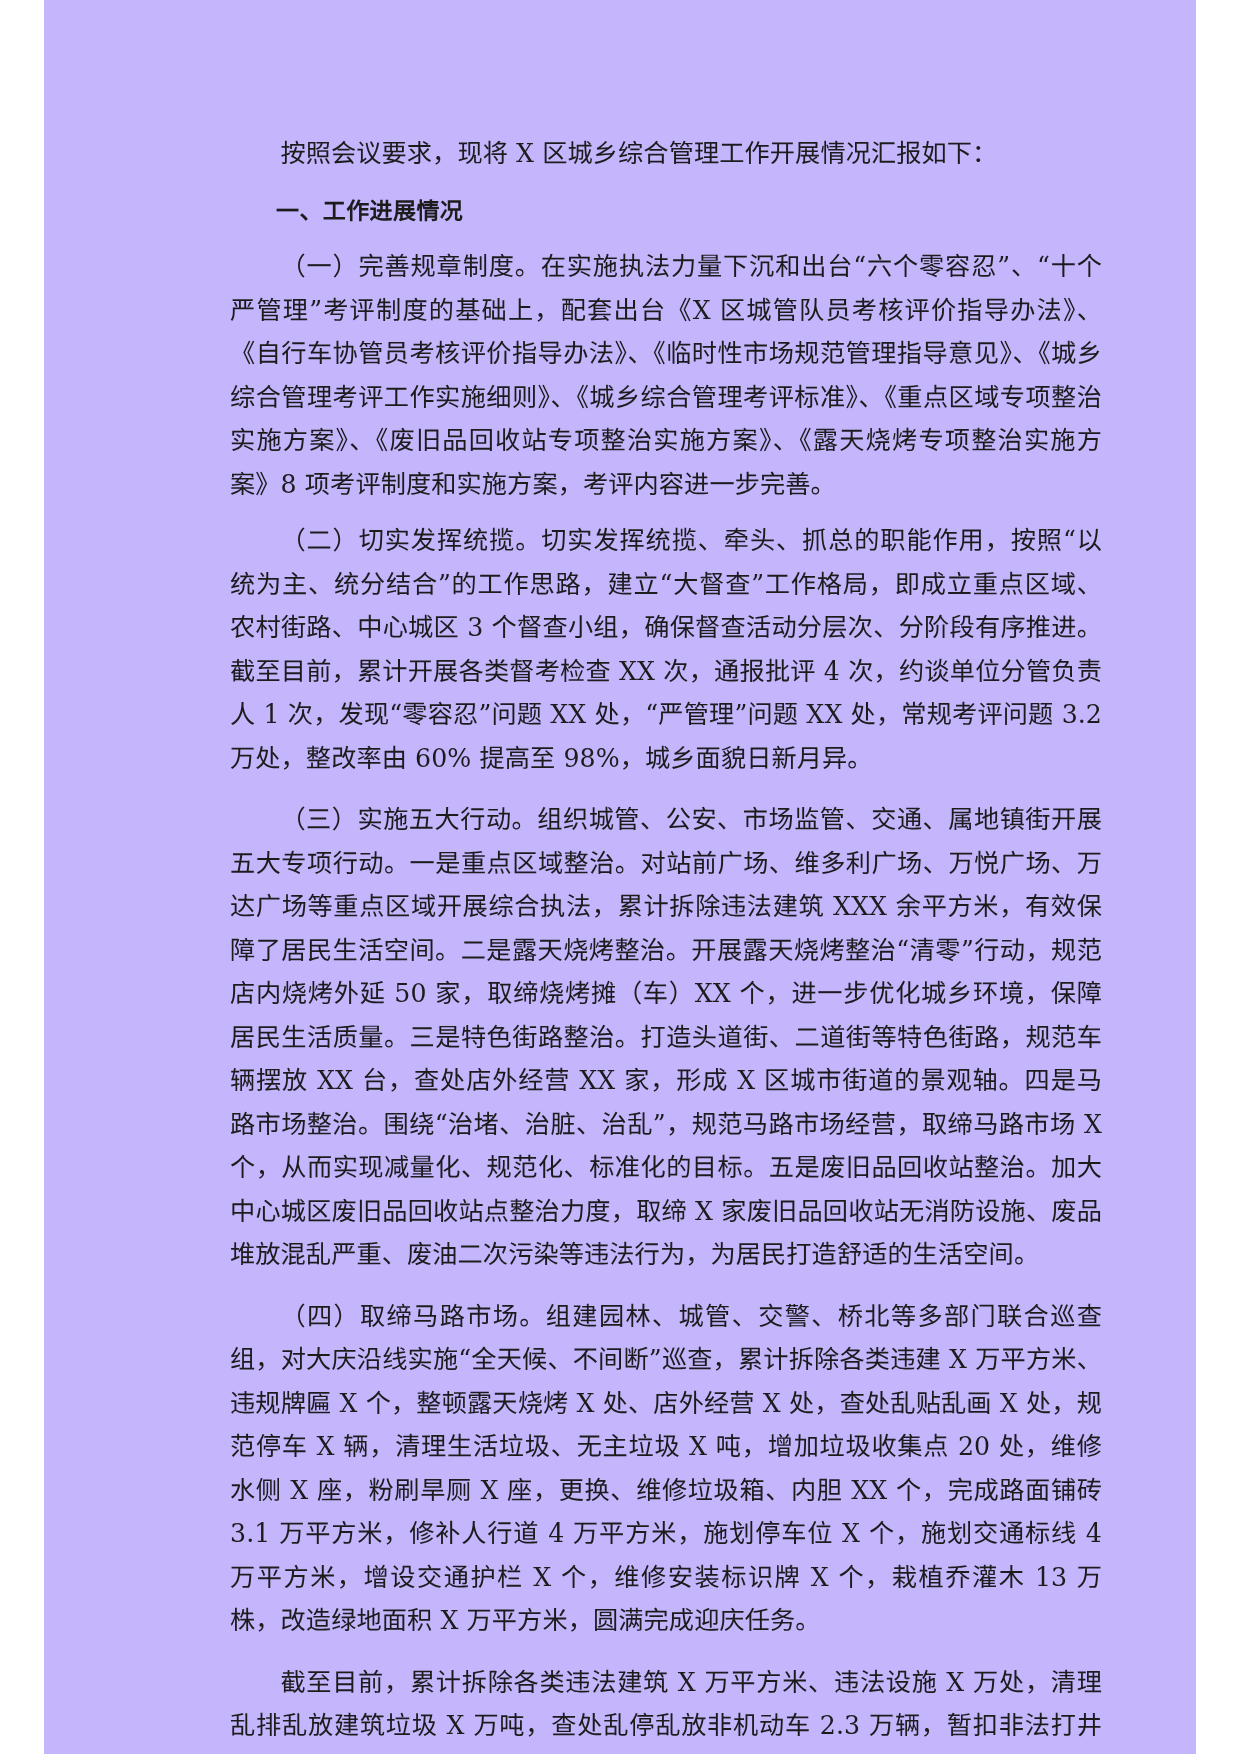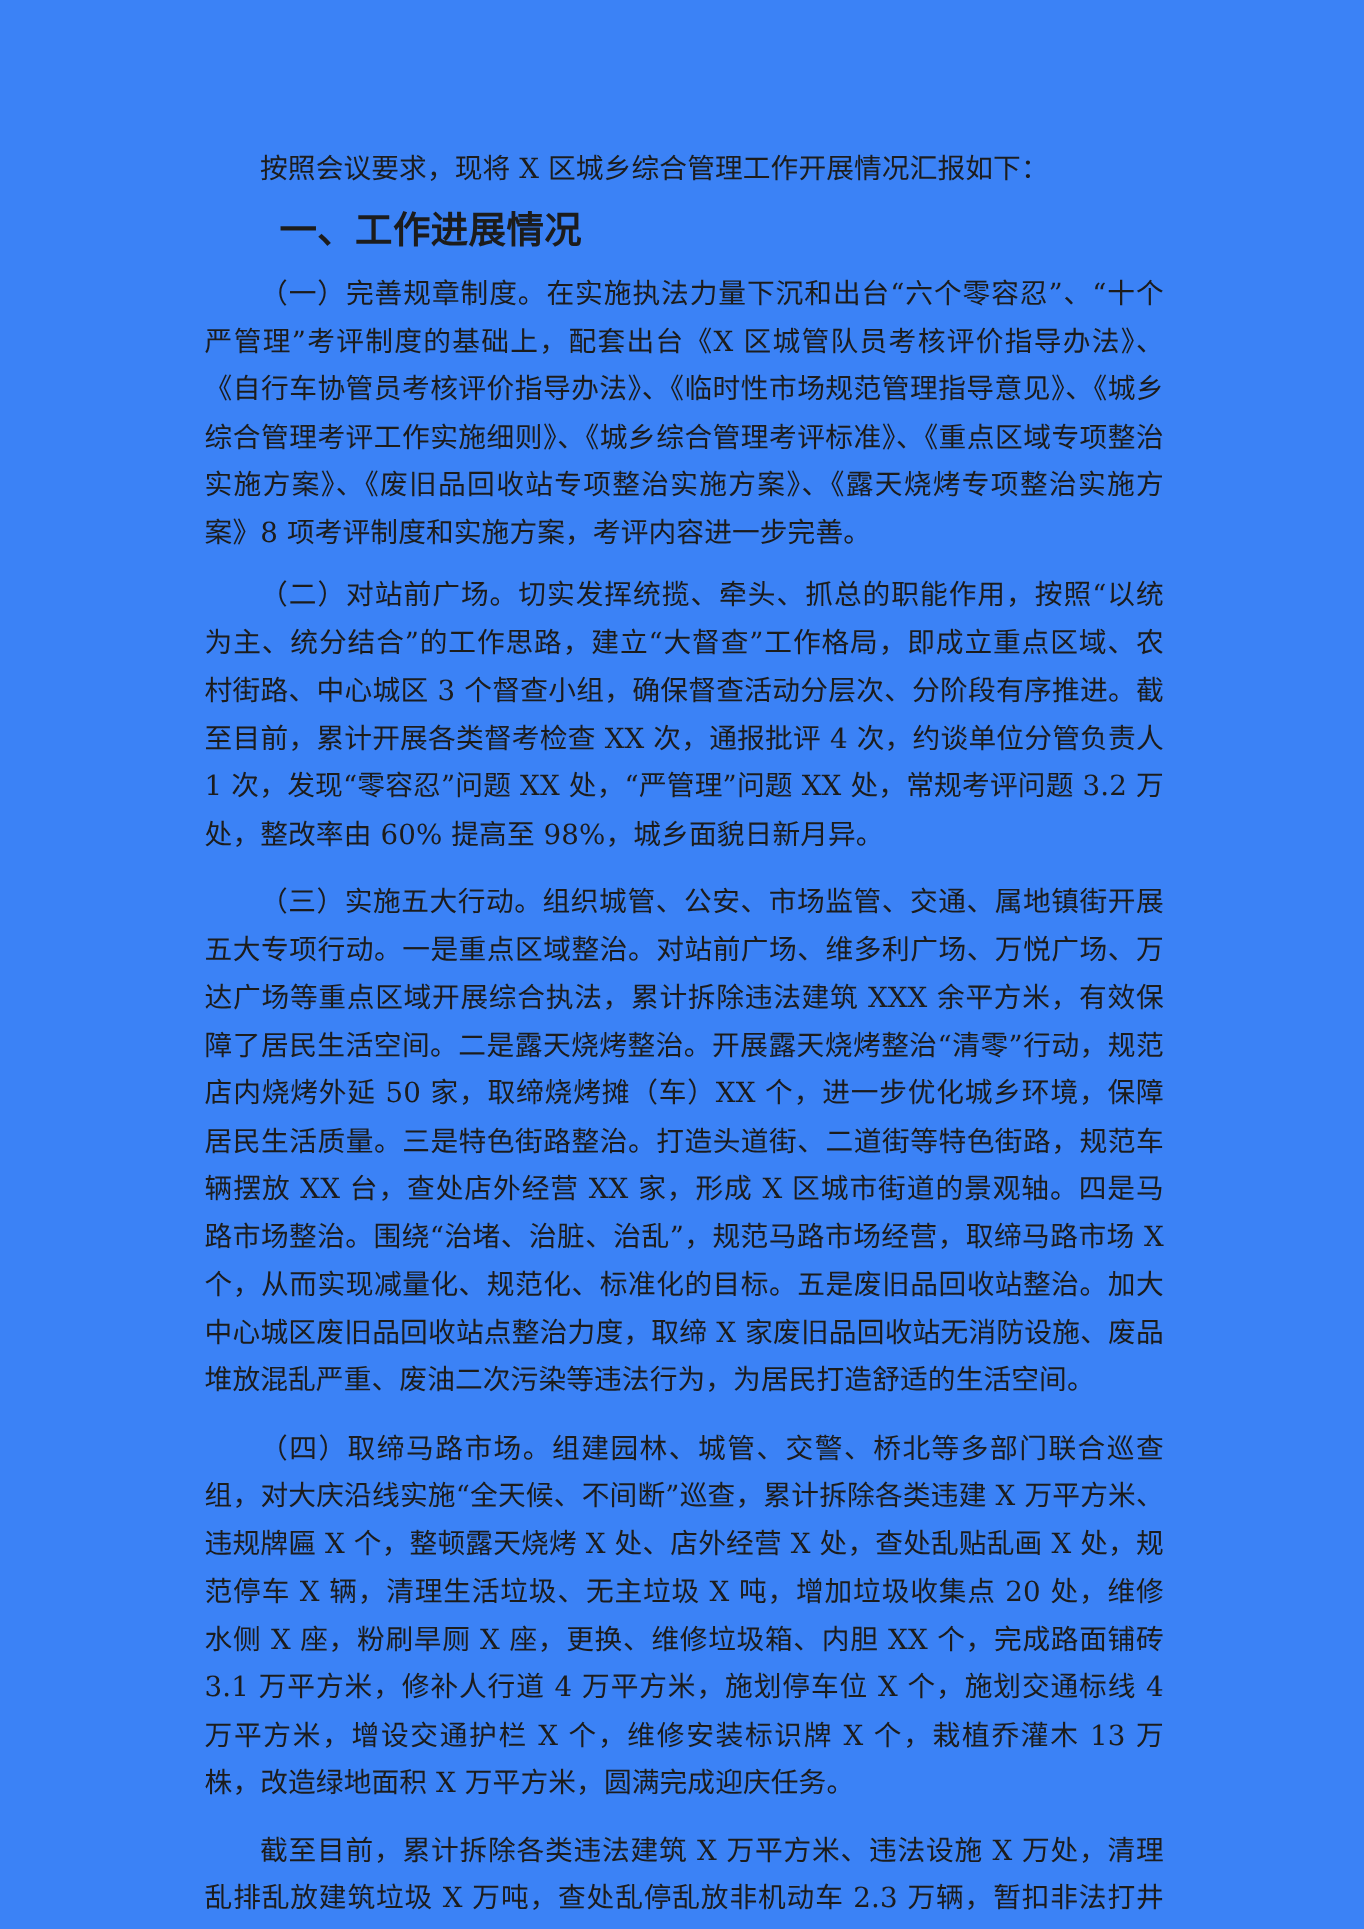--- a/index.html
+++ b/index.html
@@ -7,24 +7,24 @@
     margin: 0;
     padding: 0;
     background: #ffffff;
   }
   body {
     font-family: "DejaVu Serif", "Liberation Serif", serif;
     color: #1c1c1c;
   }
   .page {
     position: relative;
-    width: 1240px;
+    width: 1152px;
     height: 1754px;
     margin: 0 auto;
-    background: #3b82f6;
+    background: #c4b5fd;
     box-sizing: border-box;
     overflow: hidden;
     padding-left: 38px;
   }
   .content {
     position: absolute;
     left: 186px;
     top: 132px;
     width: 872px;
   }
@@ -33,21 +33,21 @@
     font-size: 25.2px;
     line-height: 43.5px;
     text-align: justify;
     text-justify: inter-ideograph;
     text-indent: 2em;
     letter-spacing: 0.1px;
     word-break: break-all;
   }
   p.heading {
     margin: 0 0 4px 0;
-    font-size: 34px;
+    font-size: 23px;
     line-height: 43.5px;
     text-indent: 2em;
     font-weight: bold;
     letter-spacing: 0.4px;
   }
   .spacer-sm { height: 9px; }
   .spacer-md { height: 14px; }
   b, strong, .b {
     font-weight: normal;
   }
@@ -63,21 +63,21 @@
     <div class="spacer-sm"></div>
 
     <p class="heading">一、工作进展情况</p>
 
     <div class="spacer-sm"></div>
 
     <p class="para"><b class="b">（一）完善规章制度。</b><span>在实施执法力量下沉和出台“六个零容忍”、“十个严管理”考评制度的基础上，配套出台《X 区城管队员考核评价指导办法》、《自行车协管员考核评价指导办法》、《临时性市场规范管理指导意见》、《城乡综合管理考评工作实施细则》、《城乡综合管理考评标准》、《重点区域专项整治实施方案》、《废旧品回收站专项整治实施方案》、《露天烧烤专项整治实施方案》8 项考评制度和实施方案，考评内容进一步完善。</span></p>
 
     <div class="spacer-sm"></div>
 
-    <p class="para"><b class="b">（二）对站前广场。</b><span>切实发挥统揽、牵头、抓总的职能作用，按照“以统为主、统分结合”的工作思路，建立“大督查”工作格局，即成立重点区域、农村街路、中心城区 3 个督查小组，确保督查活动分层次、分阶段有序推进。截至目前，累计开展各类督考检查 XX 次，通报批评 4 次，约谈单位分管负责人 1 次，发现“零容忍”问题 XX 处，“严管理”问题 XX 处，常规考评问题 3.2 万处，整改率由 60% 提高至 98%，城乡面貌日新月异。</span></p>
+    <p class="para"><b class="b">（二）切实发挥统揽。</b><span>切实发挥统揽、牵头、抓总的职能作用，按照“以统为主、统分结合”的工作思路，建立“大督查”工作格局，即成立重点区域、农村街路、中心城区 3 个督查小组，确保督查活动分层次、分阶段有序推进。截至目前，累计开展各类督考检查 XX 次，通报批评 4 次，约谈单位分管负责人 1 次，发现“零容忍”问题 XX 处，“严管理”问题 XX 处，常规考评问题 3.2 万处，整改率由 60% 提高至 98%，城乡面貌日新月异。</span></p>
 
     <div class="spacer-md"></div>
 
     <p class="para"><b class="b">（三）实施五大行动。</b><span>组织城管、公安、市场监管、交通、属地镇街开展五大专项行动。</span><b class="b">一是重点区域整治。</b><span>对站前广场、维多利广场、万悦广场、万达广场等重点区域开展综合执法，累计拆除违法建筑 XXX 余平方米，有效保障了居民生活空间。</span><b class="b">二是露天烧烤整治。</b><span>开展露天烧烤整治“清零”行动，规范店内烧烤外延 50 家，取缔烧烤摊（车）XX 个，进一步优化城乡环境，保障居民生活质量。</span><b class="b">三是特色街路整治。</b><span>打造头道街、二道街等特色街路，规范车辆摆放 XX 台，查处店外经营 XX 家，形成 X 区城市街道的景观轴。</span><b class="b">四是马路市场整治。</b><span>围绕“治堵、治脏、治乱”，规范马路市场经营，取缔马路市场 X 个，从而实现减量化、规范化、标准化的目标。</span><b class="b">五是废旧品回收站整治。</b><span>加大中心城区废旧品回收站点整治力度，取缔 X 家废旧品回收站无消防设施、废品堆放混乱严重、废油二次污染等违法行为，为居民打造舒适的生活空间。</span></p>
 
     <div class="spacer-md"></div>
 
     <p class="para"><b class="b">（四）取缔马路市场。</b><span>组建园林、城管、交警、桥北等多部门联合巡查组，对大庆沿线实施“全天候、不间断”巡查，累计拆除各类违建 X 万平方米、违规牌匾 X 个，整顿露天烧烤 X 处、店外经营 X 处，查处乱贴乱画 X 处，规范停车 X 辆，清理生活垃圾、无主垃圾 X 吨，增加垃圾收集点 20 处，维修水侧 X 座，粉刷旱厕 X 座，更换、维修垃圾箱、内胆 XX 个，完成路面铺砖 3.1 万平方米，修补人行道 4 万平方米，施划停车位 X 个，施划交通标线 4 万平方米，增设交通护栏 X 个，维修安装标识牌 X 个，栽植乔灌木 13 万株，改造绿地面积 X 万平方米，圆满完成迎庆任务。</span></p>
 
     <div class="spacer-md"></div>

